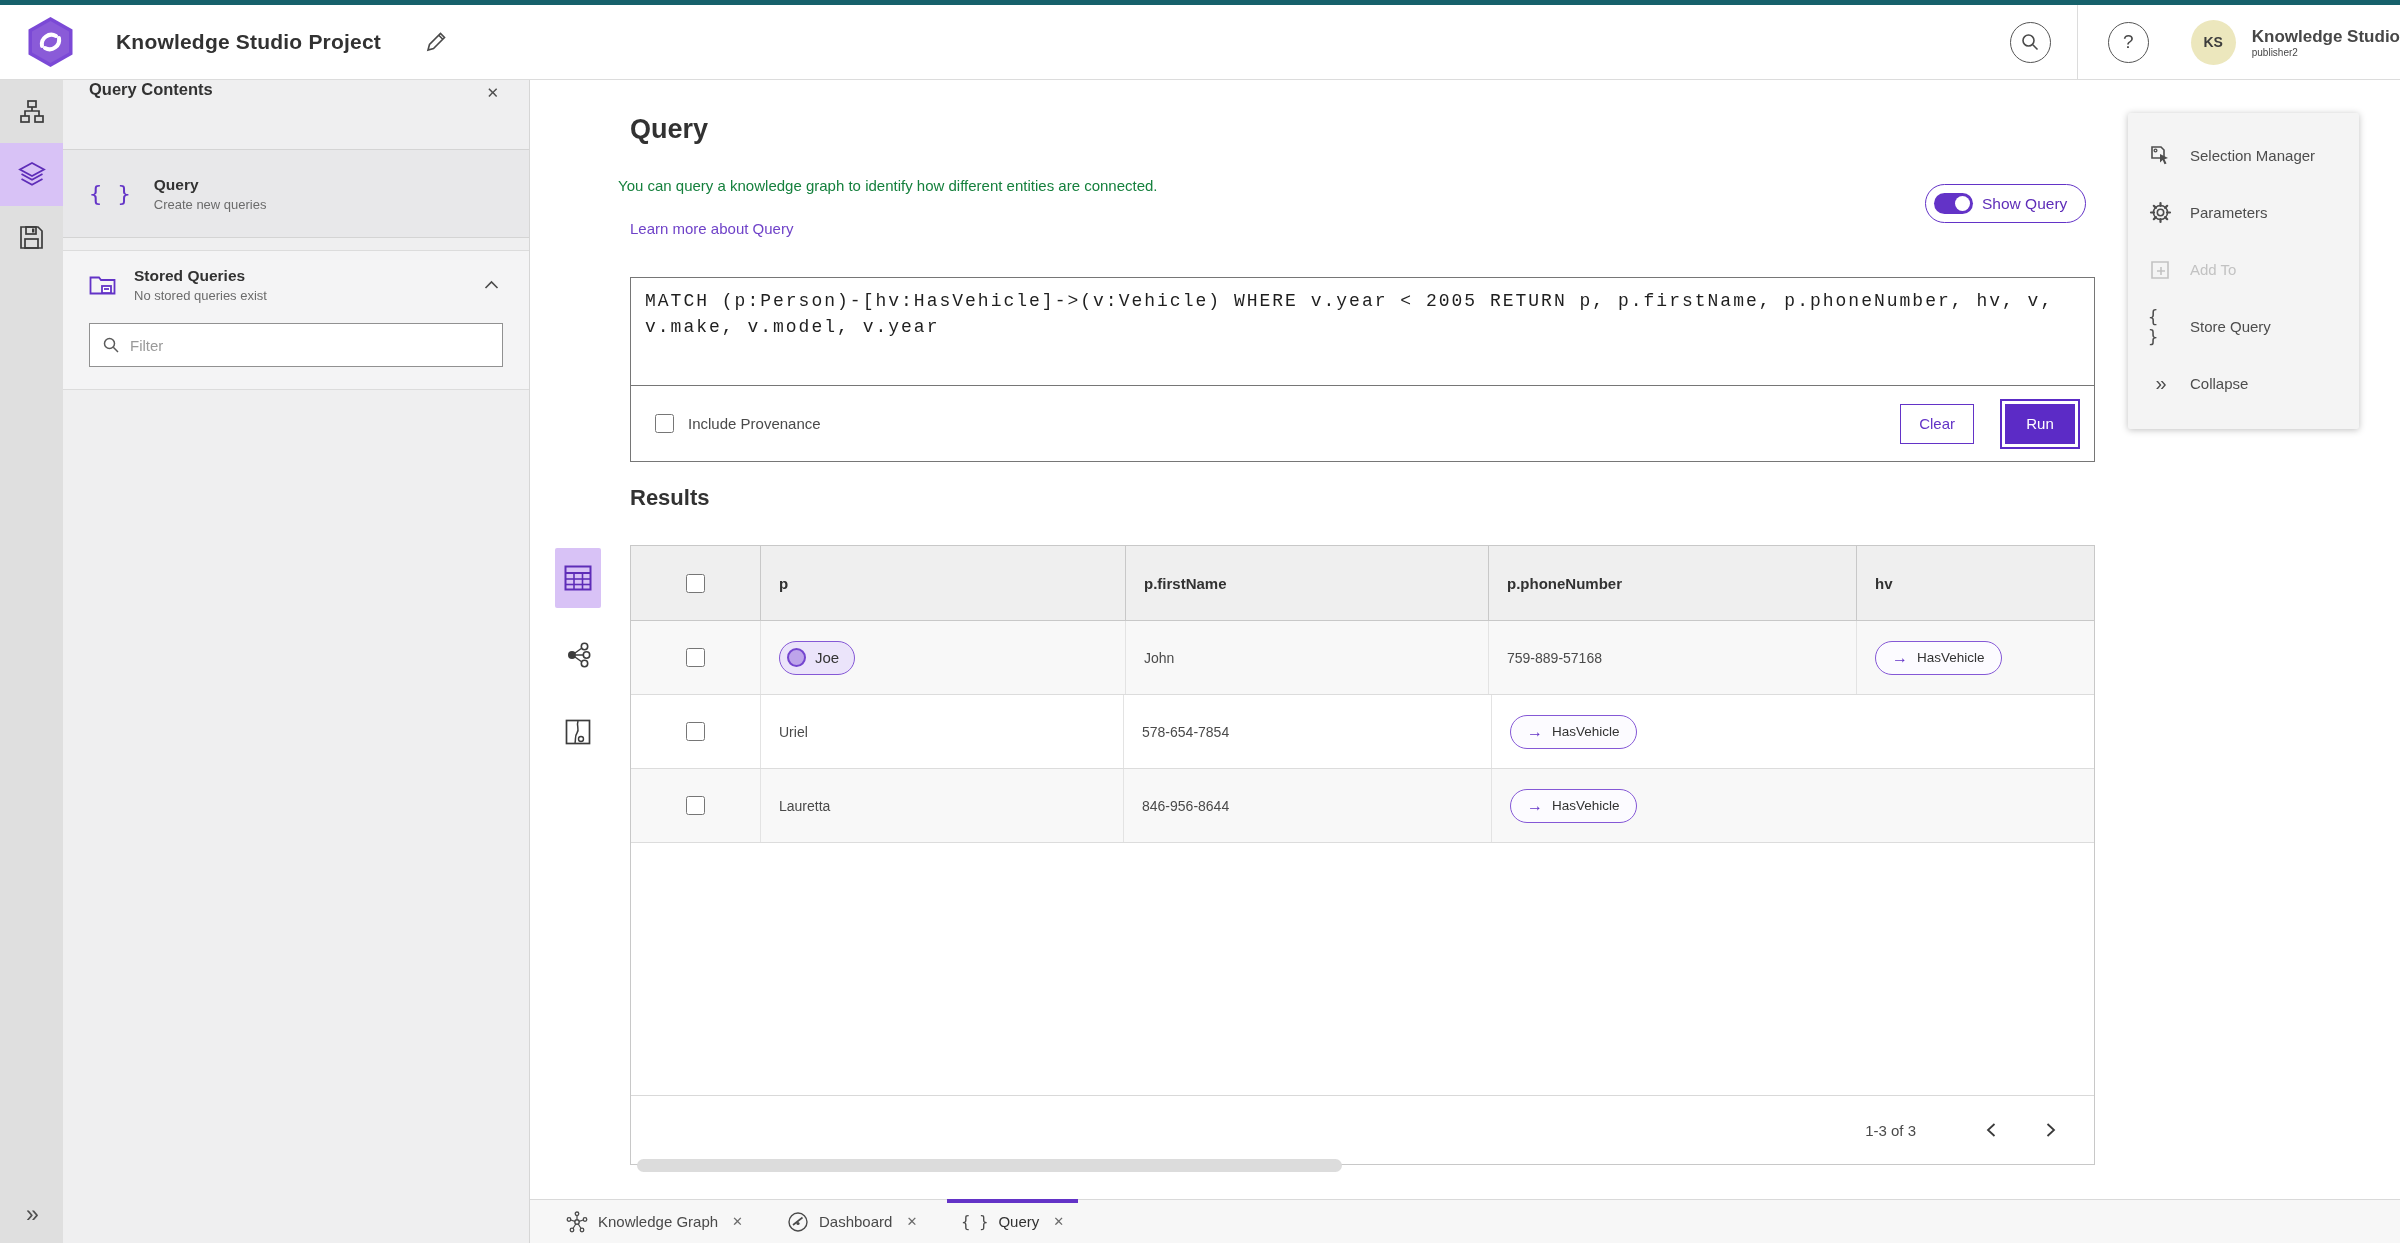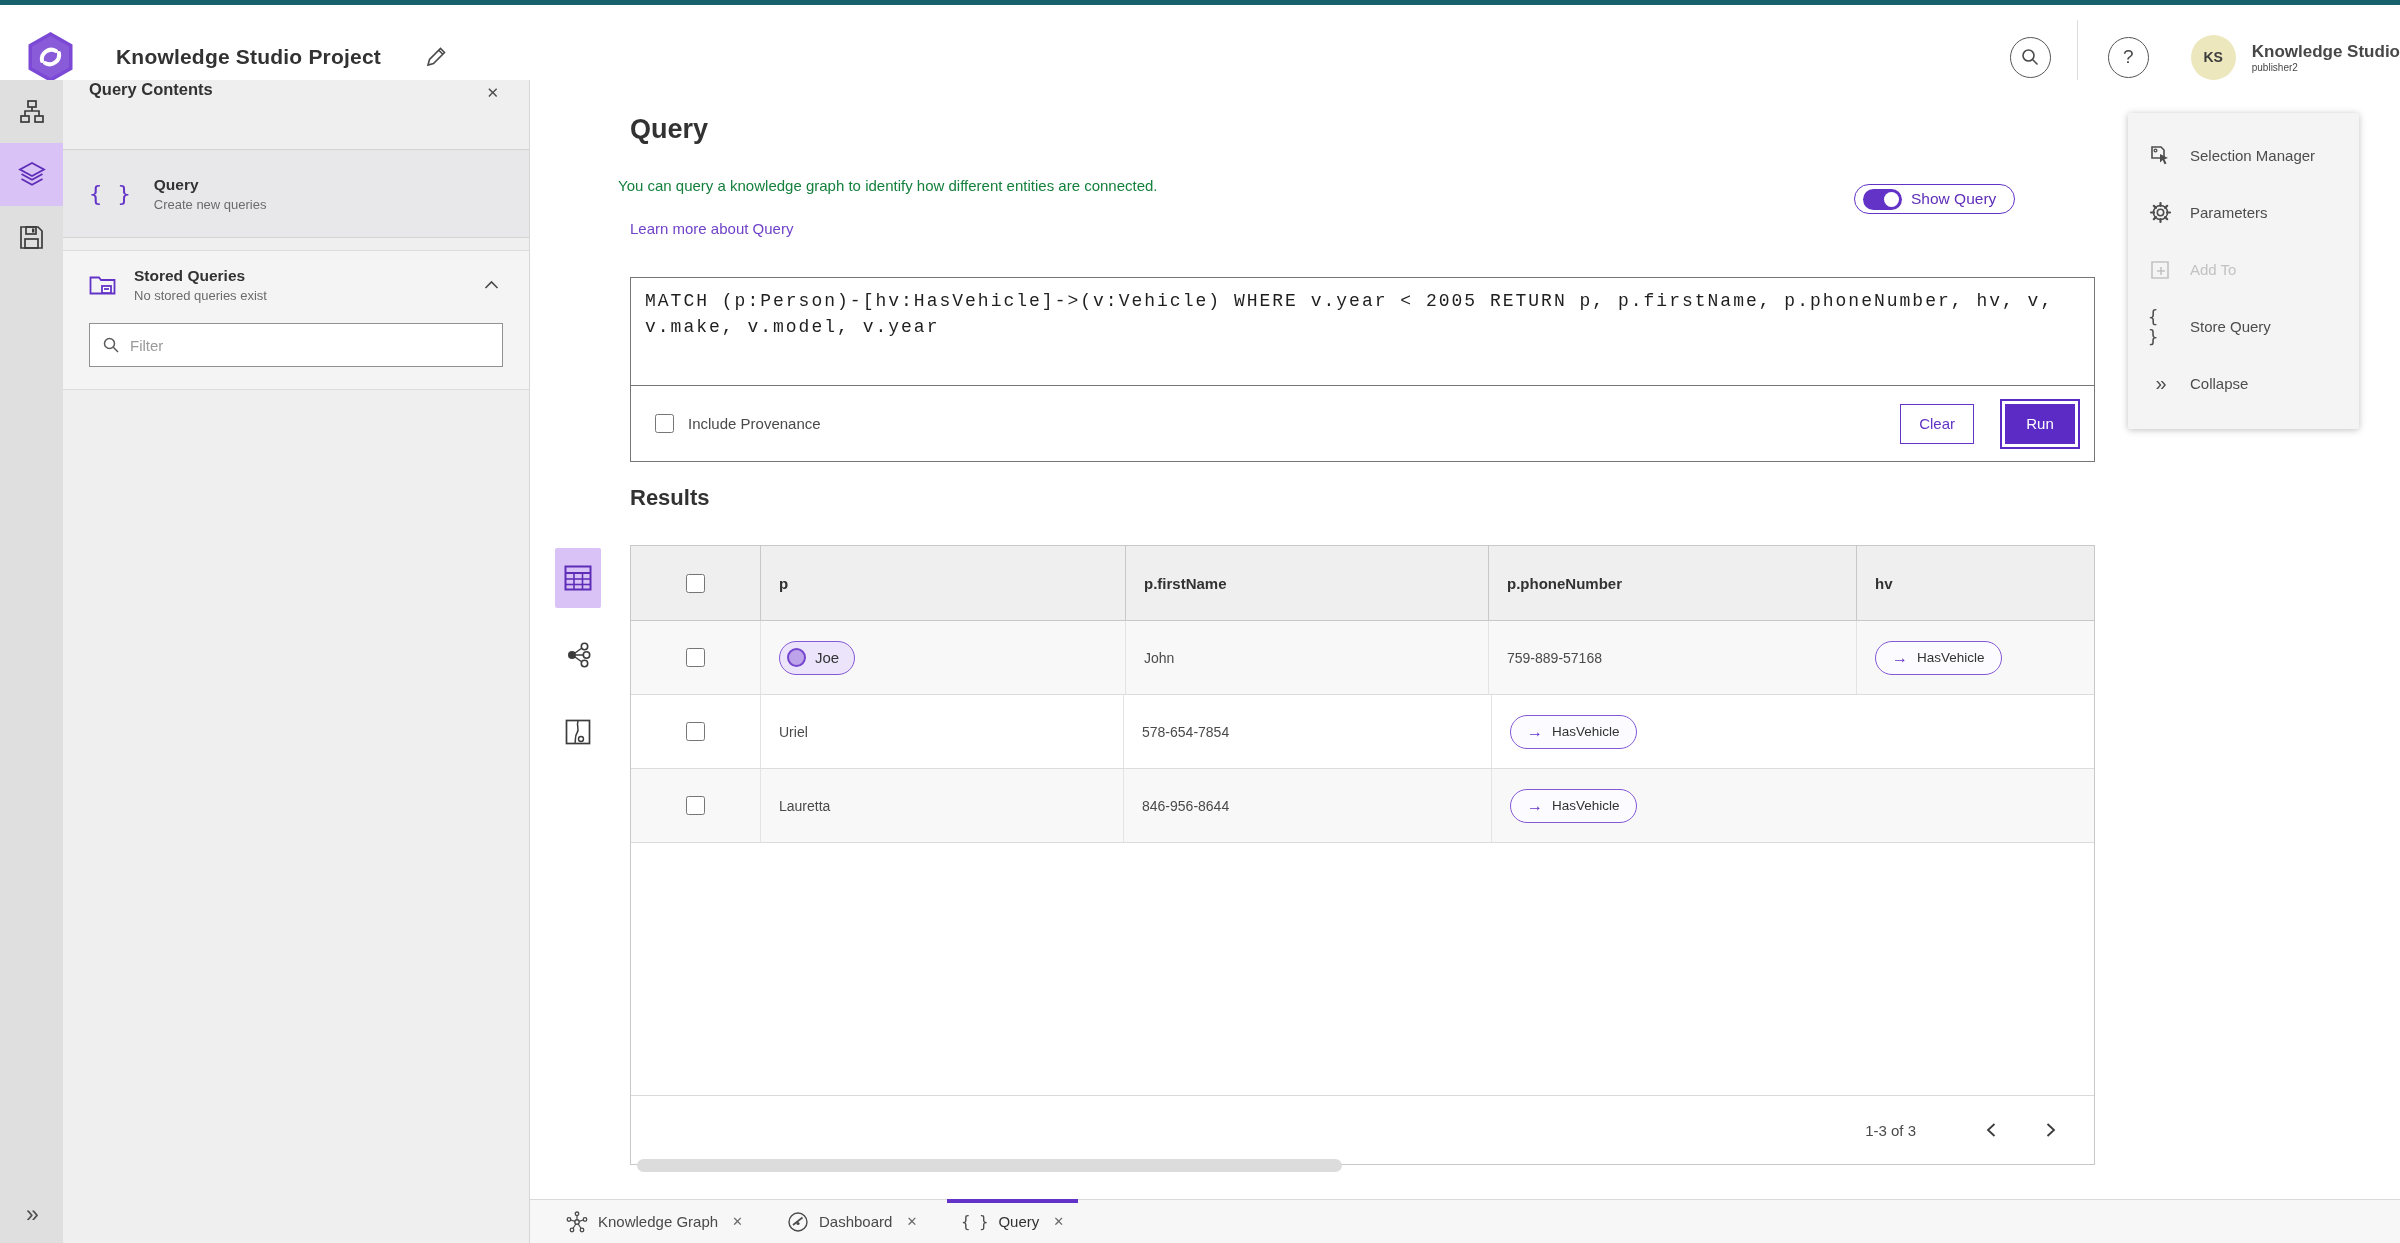--- a/index.html
+++ b/index.html
@@ -3,21 +3,21 @@
 <meta charset="utf-8">
 <title>Knowledge Studio</title>
 <style>
   * { box-sizing: border-box; margin: 0; padding: 0; }
   html,body { width:2400px; height:1243px; overflow:hidden; }
   body { font-family:"Liberation Sans", sans-serif; color:#323232; background:#fff; }
   .app { position:relative; width:2400px; height:1243px; }
 
   
   .top-strip { position:absolute; left:0; top:0; width:2400px; height:5px; background:#16616b; }
-  .header { position:absolute; left:0; top:20px; width:2400px; height:75px; background:#fff;
+  .header { position:absolute; left:0; top:5px; width:2400px; height:75px; background:#fff;
             border-bottom:1px solid #dcdcdc; display:flex; align-items:center; }
   .logo { width:47px; height:52px; margin-left:27px; flex:0 0 auto; }
   .app-title { font-size:21px; font-weight:600; color:#323232; margin-left:42px; letter-spacing:.2px; }
   .pencil-btn { margin-left:38px; width:34px; height:34px; display:flex; align-items:center; justify-content:center; cursor:pointer; }
   .hspacer { flex:1; }
   .circle-btn { width:41px; height:41px; border:1.4px solid #555; border-radius:50%;
                 display:flex; align-items:center; justify-content:center; background:#fff; cursor:pointer; }
   .help-glyph { font-size:19px; color:#4a4a4a; }
   .header-divider { width:1px; height:75px; background:#dcdcdc; margin:0 0; }
   .search-wrap { padding:0 26px; }
@@ -56,21 +56,21 @@
                  display:flex; align-items:center; padding:0 12px; gap:10px; }
   .filter-input { border:none; outline:none; flex:1; font-size:15px; color:#333; background:transparent;
                   font-family:"Liberation Sans", sans-serif; }
   .filter-input::placeholder { color:#9a9a9a; }
 
   
   .main { position:absolute; left:530px; top:80px; width:1870px; height:1119px; background:#fff; }
   .page-title { position:absolute; left:100px; top:34px; font-size:27px; font-weight:700; color:#323232; }
   .page-desc { position:absolute; left:88px; top:97px; font-size:15px; color:#15803d; }
   .learn-link { position:absolute; left:100px; top:140px; font-size:15px; color:#6f42c8; cursor:pointer; }
-  .show-query { position:absolute; left:1324px; top:104px; height:30px; padding:0 18px 0 8px;
+  .show-query { position:absolute; left:1395px; top:104px; height:39px; padding:0 18px 0 8px;
                 border:1px solid #6333c7; border-radius:20px; background:#fff;
                 display:flex; align-items:center; gap:9px; cursor:pointer; }
   .switch { width:39px; height:21px; background:#6333c7; border-radius:11px; position:relative; }
   .switch .knob { position:absolute; right:3px; top:3px; width:15px; height:15px; background:#fff; border-radius:50%; }
   .show-query-label { color:#5e2db8; font-size:15.5px; }
 
   .editor { position:absolute; left:100px; top:197px; width:1465px; height:185px;
             border:1px solid #767676; background:#fff; display:flex; flex-direction:column; }
   .query-text { width:100%; height:108px; border:none; border-bottom:1px solid #767676; resize:none; outline:none;
                 padding:10px 14px; font-family:"Liberation Mono","DejaVu Sans Mono",monospace;

